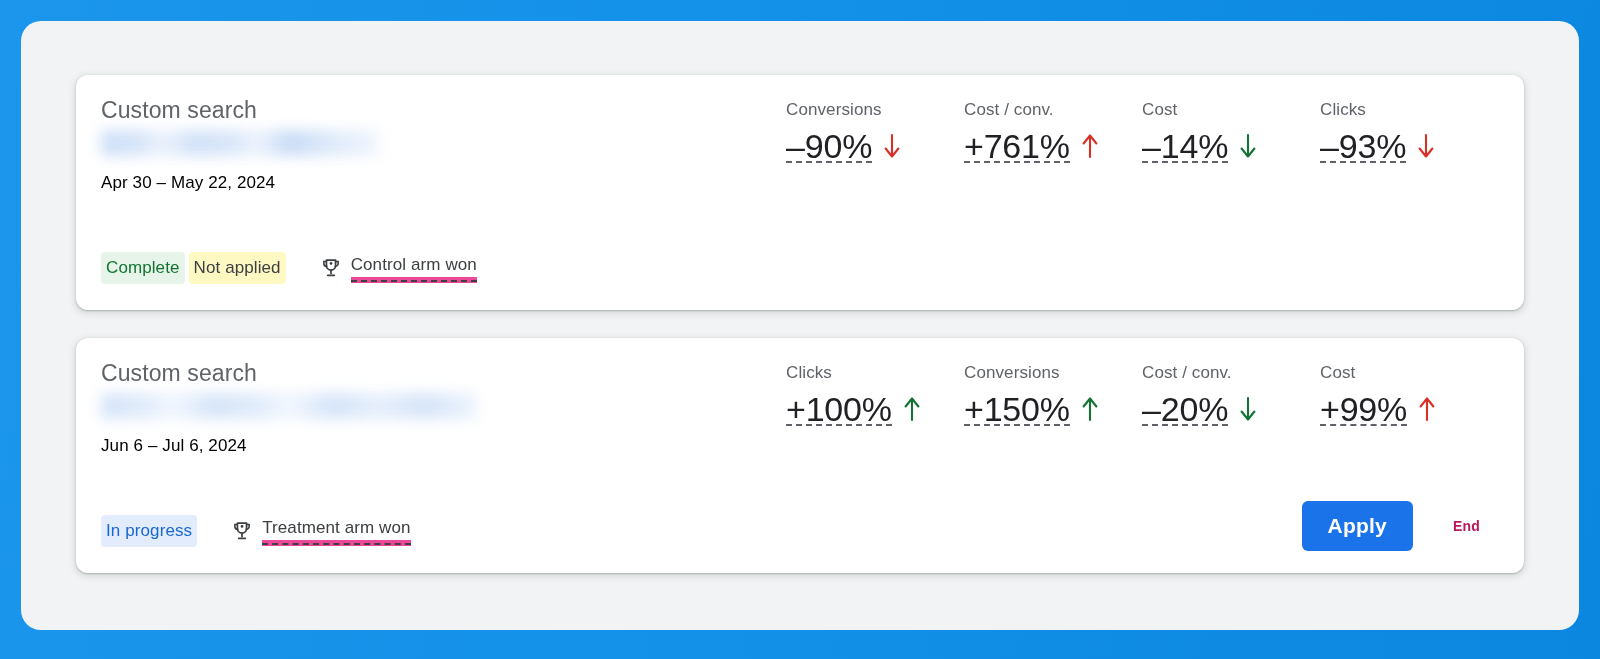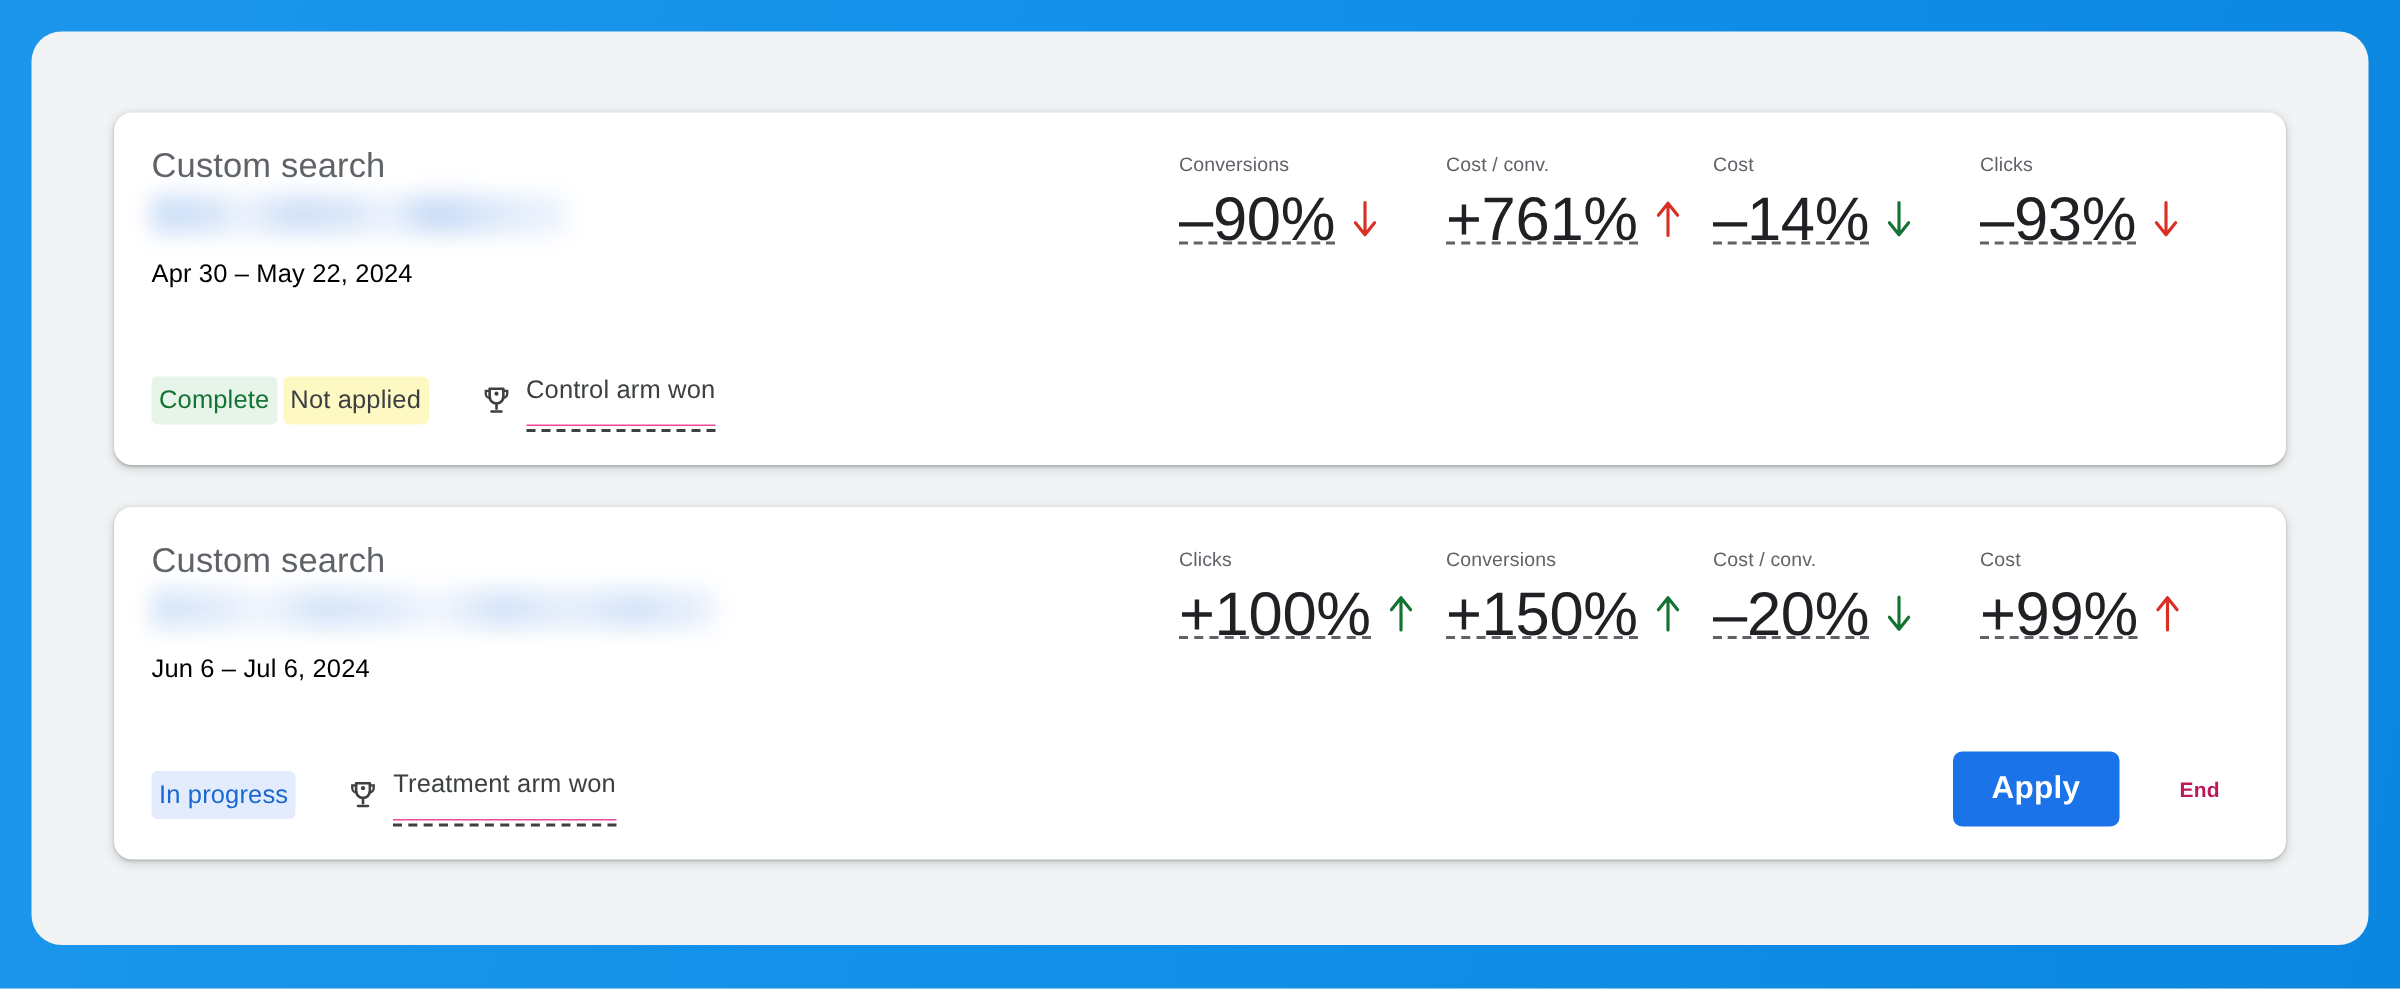--- a/index.html
+++ b/index.html
@@ -118,22 +118,22 @@
     align-items: center;
     margin-left: 34px;
     cursor: pointer;
   }
   .arm-won .trophy { flex: 0 0 auto; margin-right: 9px; display: block; }
   .arm-won .arm-label {
     font-size: 17px;
     color: #3c4043;
     letter-spacing: 0.1px;
     line-height: 22px;
-    border-bottom: 1px solid #ec4899;
-    padding-bottom: 12px;
+    border-bottom: 6px solid #ec4899;
+    padding-bottom: 1px;
     position: relative;
   }
   .arm-won .arm-label::after {
     content: "";
     position: absolute;
     left: 0; right: 0;
     bottom: -5px;
     border-bottom: 2px dashed #3c4043;
   }
 
@@ -143,33 +143,33 @@
     top: 24px;
     right: 26px;
     display: flex;
     align-items: flex-start;
   }
   .metric {
     width: 178px;
     flex: 0 0 178px;
   }
   .metric-label {
-    font-size: 13px;
+    font-size: 17px;
     color: #5f6368;
     line-height: 22px;
     letter-spacing: 0.1px;
     white-space: nowrap;
   }
   .metric-valrow {
     margin-top: 7px;
     display: flex;
     align-items: center;
   }
   .metric-value {
-    font-size: 41px;
+    font-size: 34px;
     color: #202124;
     line-height: 36px;
     letter-spacing: -0.2px;
     position: relative;
     white-space: nowrap;
   }
   .metric-value::after {
     content: "";
     position: absolute;
     left: 0; right: 0;

